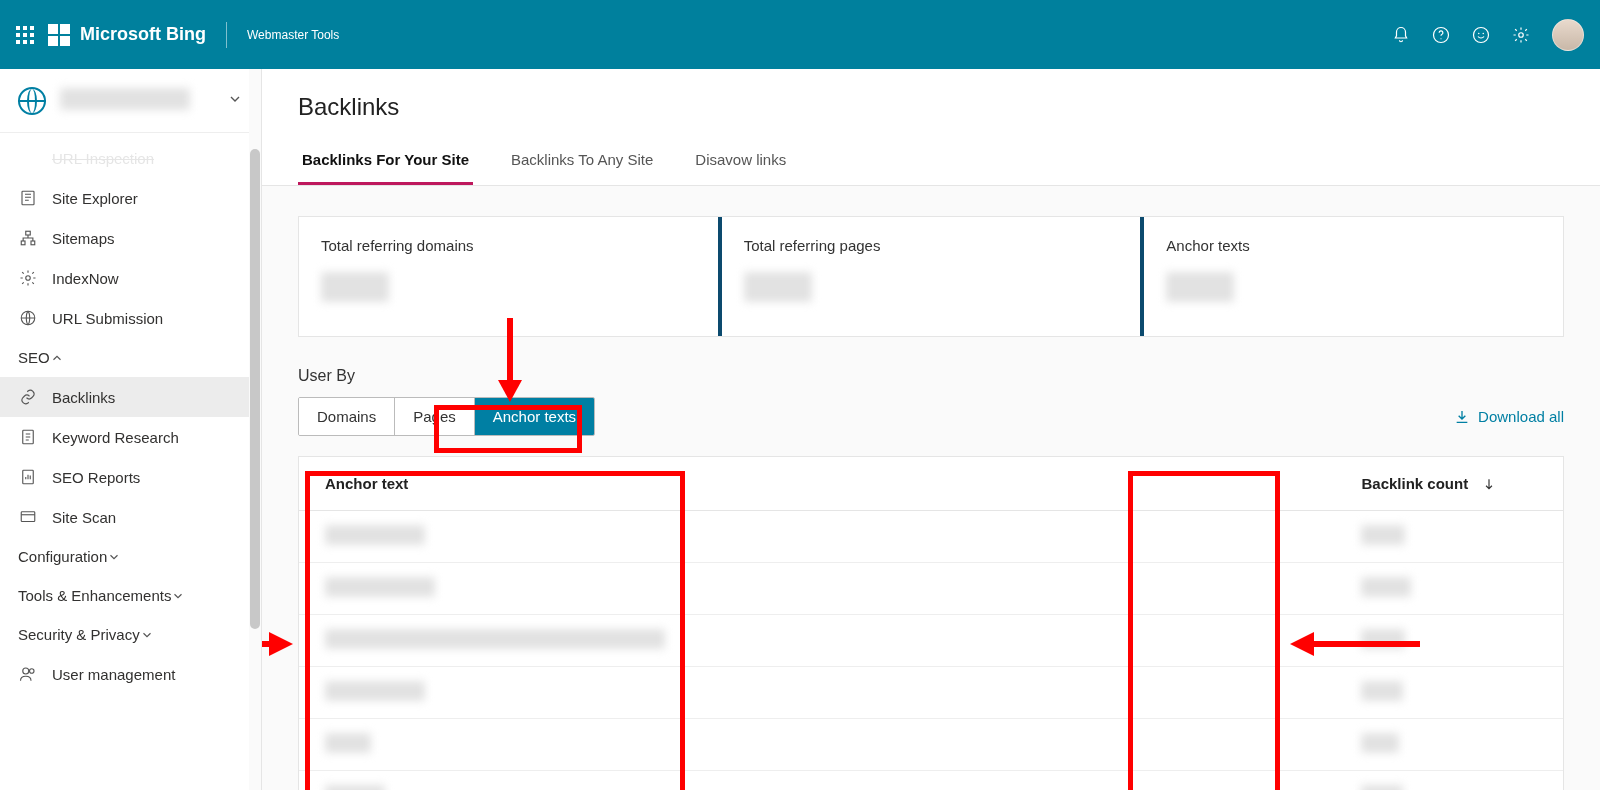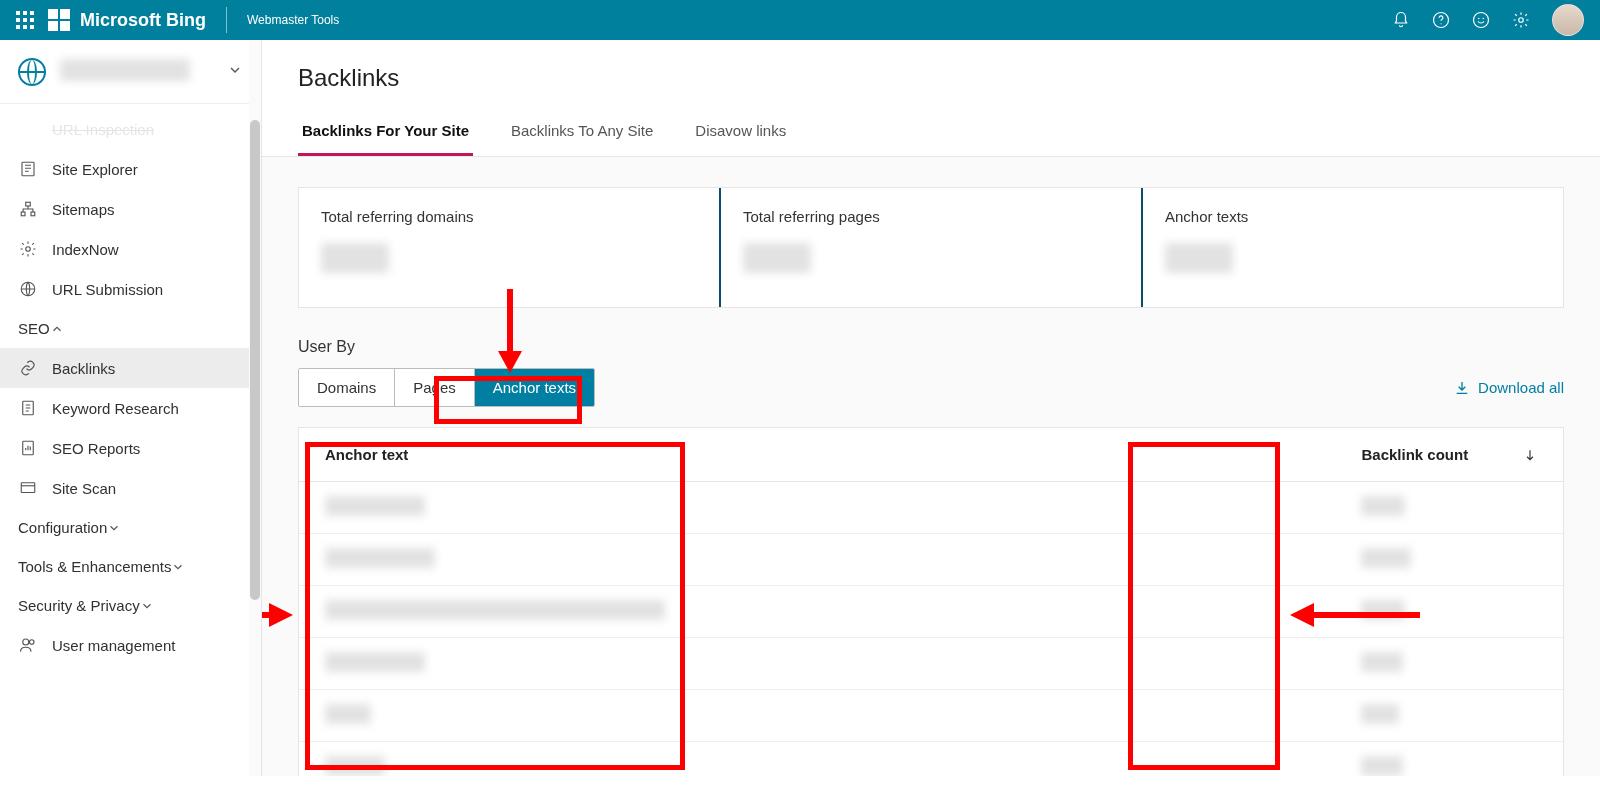--- a/index.html
+++ b/index.html
@@ -1,19 +1,19 @@
 <!DOCTYPE html>
 <html><head>
 <meta charset="utf-8">
 <style>
 * { box-sizing: border-box; margin: 0; padding: 0; font-family: "Segoe UI", -apple-system, BlinkMacSystemFont, sans-serif; }
 body { background: #fff; width: 1600px; height: 790px; overflow: hidden; position: relative; }
 
 
-.topbar { background: #00809d; height: 40px; display: flex; align-items: center; color: #fff; padding: 0 16px; justify-content: space-between; }
+.topbar { background: #00809d; height: 69px; display: flex; align-items: center; color: #fff; padding: 0 16px; justify-content: space-between; }
 .topbar-left { display: flex; align-items: center; gap: 14px; }
 .topbar-right { display: flex; align-items: center; gap: 22px; }
 .waffle-icon { width: 18px; height: 18px; display: grid; grid-template-columns: repeat(3,4px); grid-template-rows: repeat(3,4px); gap: 3px; }
 .waffle-icon span { background: #fff; width:4px; height:4px; }
 .logo-block { display: flex; align-items: center; gap: 10px; }
 .ms-logo { width: 22px; height: 22px; display: grid; grid-template-columns: 1fr 1fr; grid-template-rows: 1fr 1fr; gap: 2px; }
 .ms-logo span { background:#fff; }
 .brand { font-size: 18px; font-weight: 600; }
 .divider-v { width: 1px; height: 26px; background: rgba(255,255,255,.5); margin: 0 6px; }
 .product { font-size: 12px; font-weight: 400; }
@@ -42,38 +42,38 @@
 
 .main { flex:1; display:flex; flex-direction:column; }
 .page-head { padding: 24px 36px 0 36px; background:#fff; border-bottom:1px solid #e5e5e5; }
 .page-title { font-size: 24px; font-weight: 400; color:#222; margin-bottom: 20px; }
 .tabs { display:flex; gap: 34px; font-size: 15px; }
 .tab { padding: 10px 4px 14px 4px; cursor:pointer; color:#555; }
 .tab.active { color:#111; font-weight:600; border-bottom: 3px solid #be185d; }
 
 .content { padding: 30px 36px; background:#fafafa; flex:1; overflow:auto; position:relative; }
 .stats { display:flex; border:1px solid #e5e5e5; background:#fff; margin-bottom: 30px; }
-.stat { flex:1; padding: 20px 22px 30px 22px; border-right:2px solid #0c4a6e; }
+.stat { flex:1; padding: 20px 22px 30px 22px; border-right:4px solid #0c4a6e; }
 .stat:last-child { border-right:none; }
 .stat-label { font-size: 15px; color:#333; margin-bottom: 18px; }
 .blur { background: #e2e2e2; filter: blur(4px); border-radius:2px; display:inline-block; }
 .stat .blur { width: 68px; height: 30px; }
 .listby-label { font-size: 16px; color:#333; margin-bottom: 12px; }
 .listby-controls { display:flex; align-items:center; justify-content:space-between; width:100%;gap:14px; }
 .seg { display:flex; border:1px solid #bbb; border-radius:2px; overflow:hidden; }
 .seg button { background:#fff; border:none; border-right:1px solid #bbb; padding: 10px 18px; font-size:15px; cursor:pointer; color:#333; }
 .seg button:last-child { border-right:none; }
 .seg button.active { background:#007fa3; color:#fff; }
 .download { display:flex; align-items:center; gap:8px; color:#007fa3; font-size:15px; cursor:pointer; }
 
 .table { margin-top:20px; border:1px solid #e5e5e5; background:#fff; }
 .thead { display:flex; border-bottom:1px solid #e5e5e5; }
 .th { padding: 18px 26px; font-size:15px; font-weight:600; color:#222; }
 .th.col-anchor { flex: 0 0 58%; }
-.th.col-count { flex: 0 0 18%; display:flex; align-items:center; gap:14px; margin-left:auto;justify-content:space-between; }
+.th.col-count { flex: 0 0 18%; display:flex; align-items:center; gap:14px; margin-left:auto; }
 .trow { display:flex; border-bottom:1px solid #eee; }
 .td { padding: 14px 26px; font-size:15px; }
 .td.col-anchor { flex:0 0 58%; }
 .td.col-count { flex:0 0 18%; margin-left:auto; }
 .td .blur { height: 20px; }
 
 
 .annot { position:absolute; border:5px solid #ff0000; pointer-events:none; z-index:50; }
 .arrow { position:absolute; pointer-events:none; z-index:50; }
 .arrow svg { display:block; }

